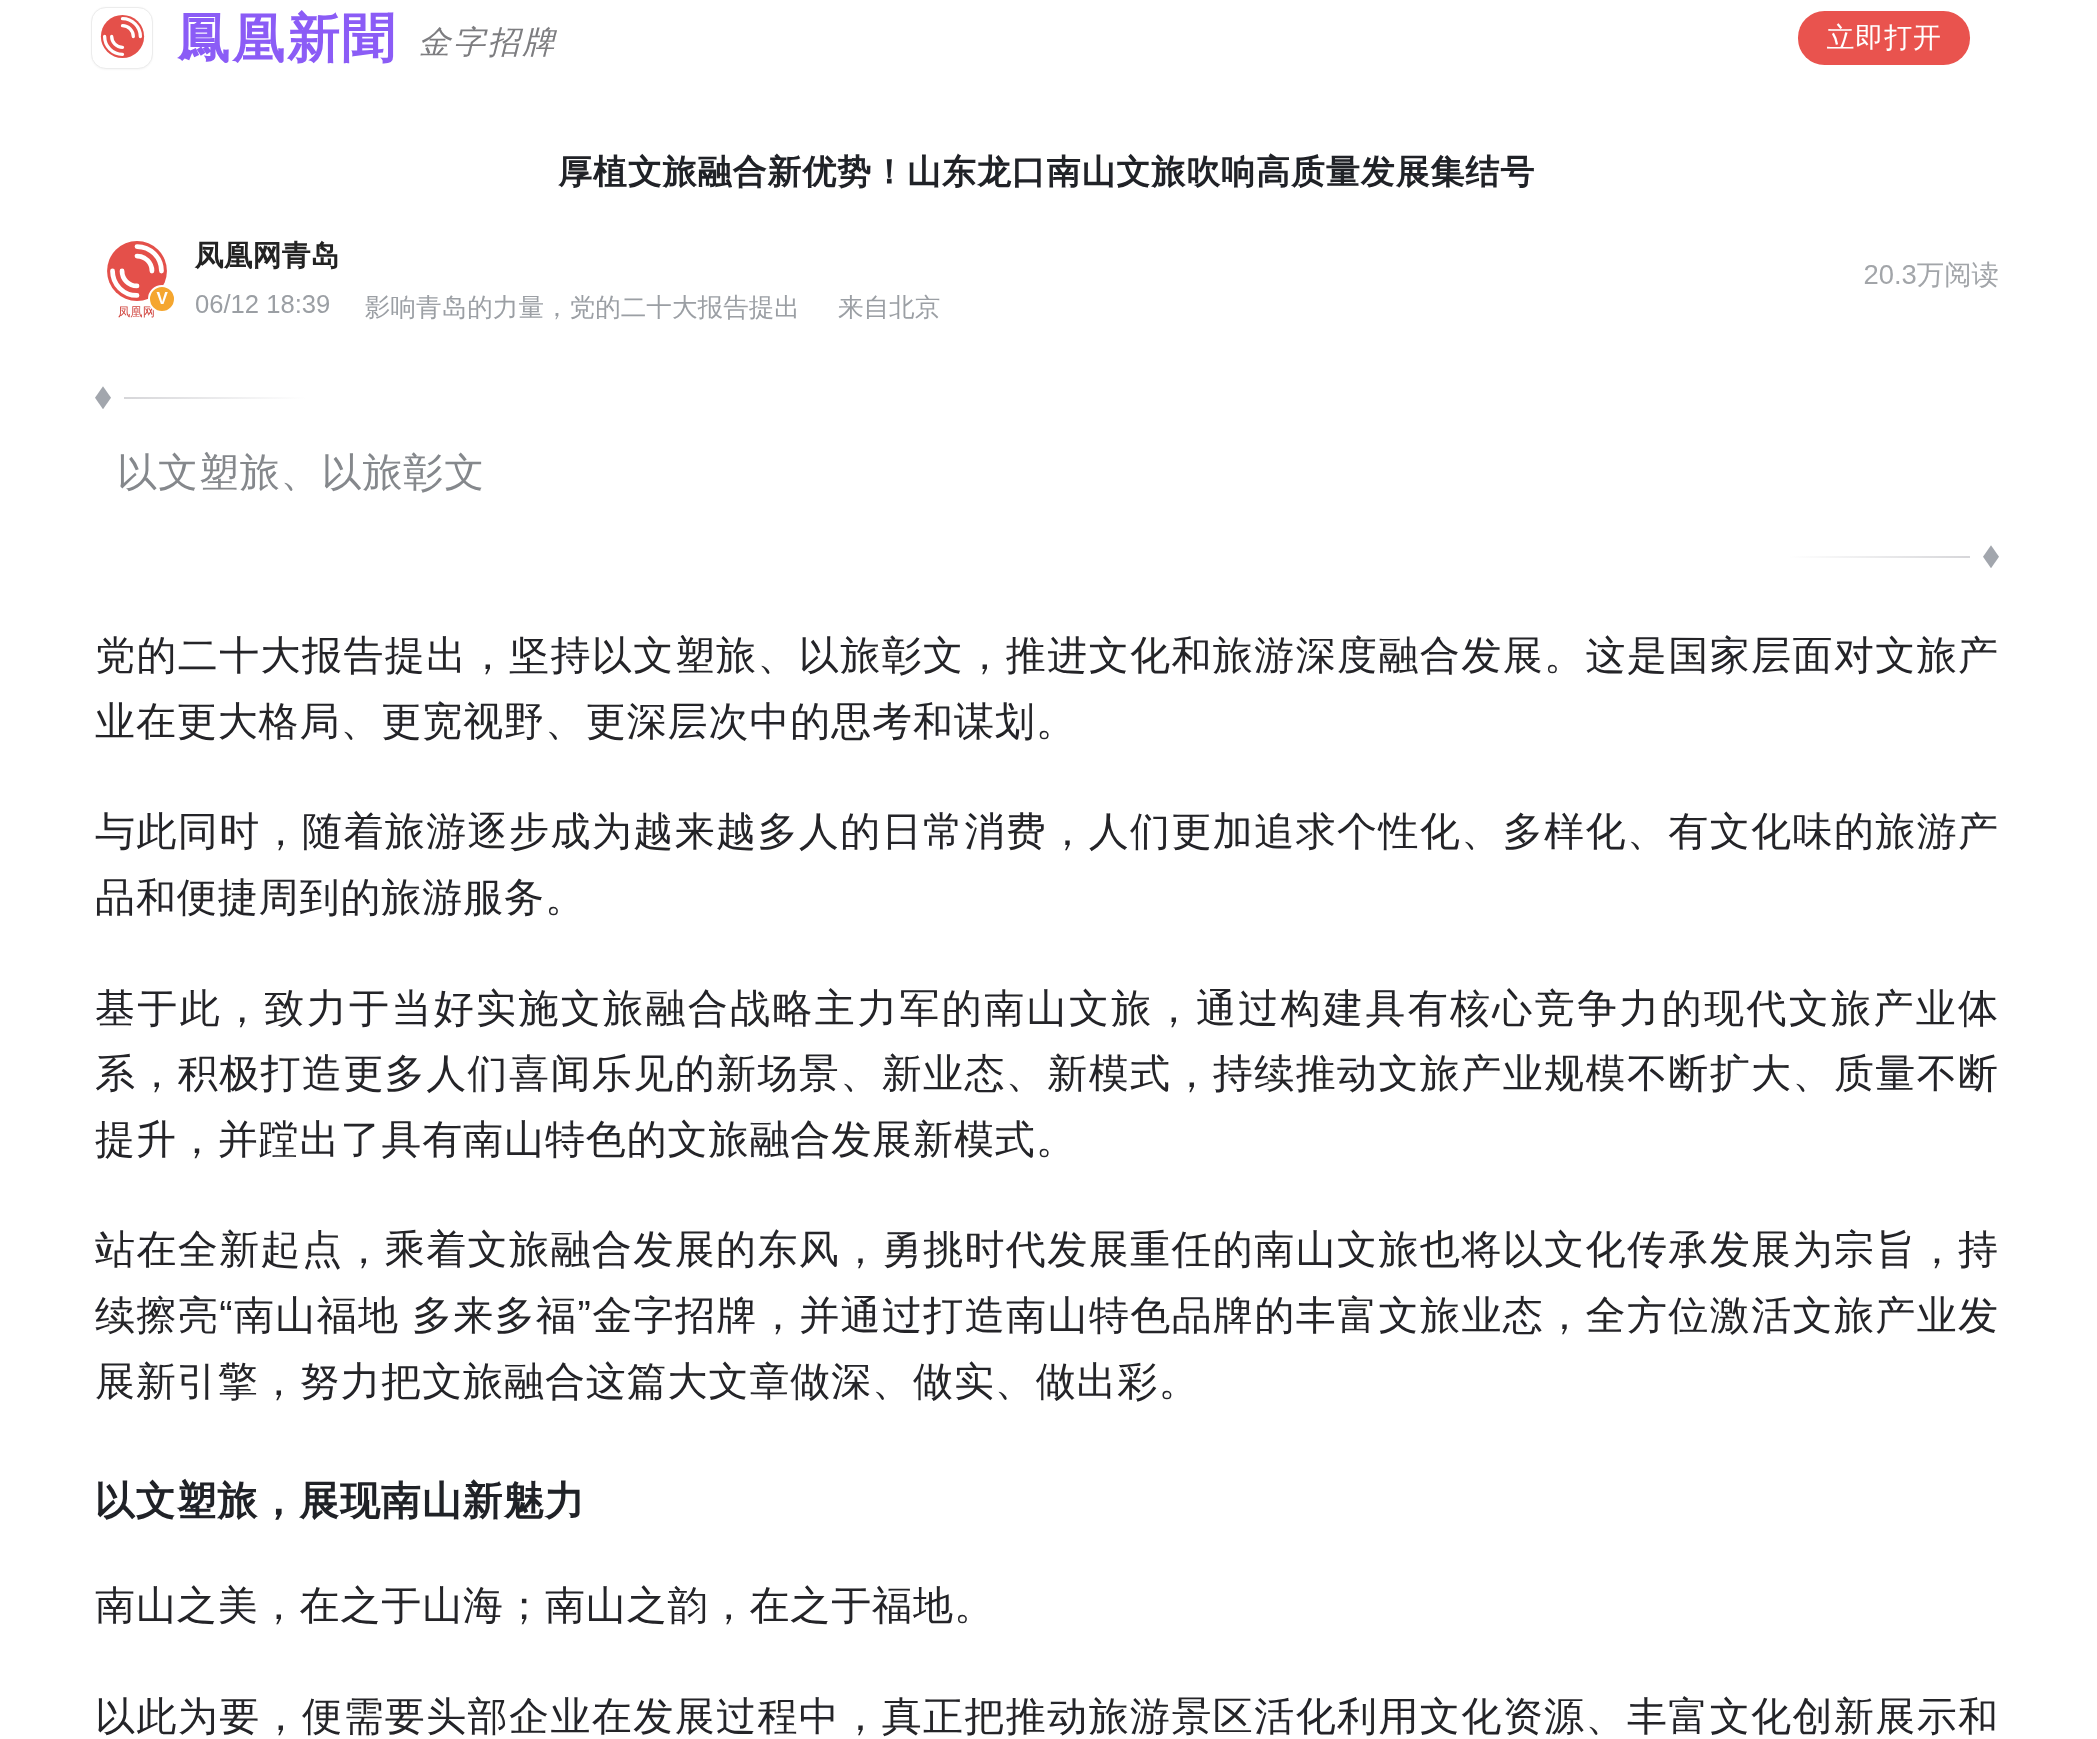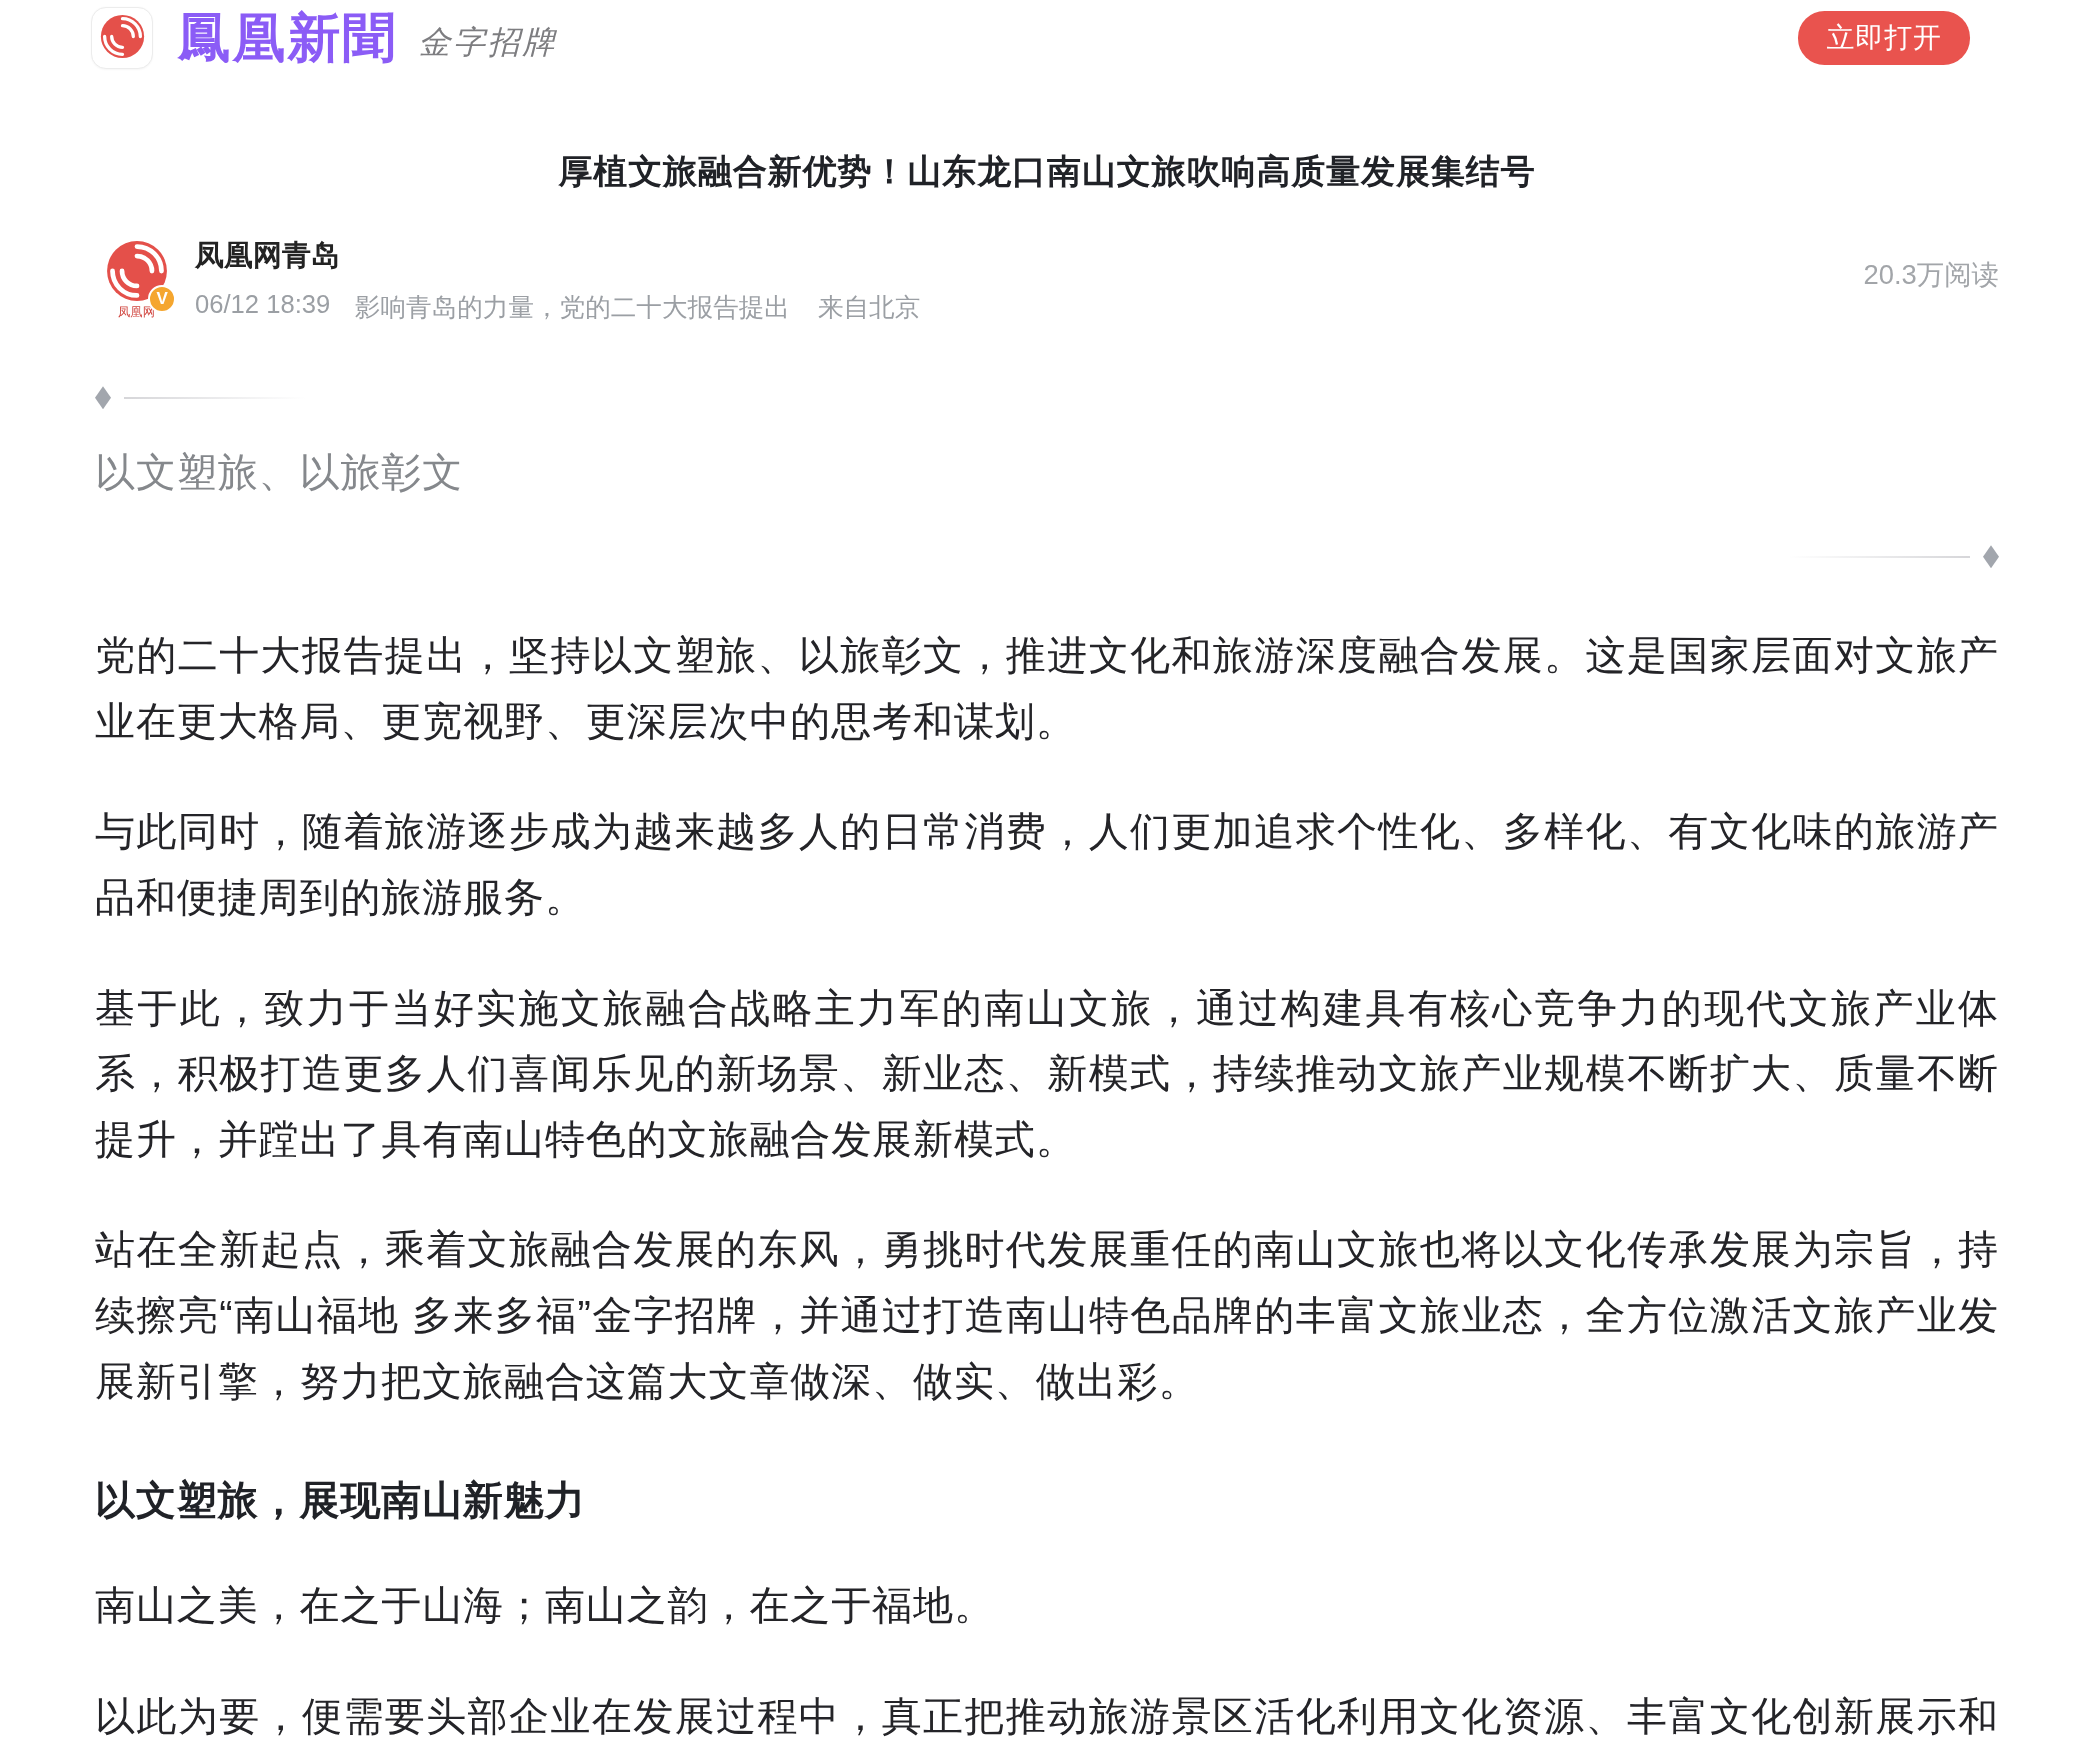--- a/index.html
+++ b/index.html
@@ -49,38 +49,38 @@
   .avatar-logo { width:68px; height:68px; margin:0 auto; }
   .avatar-logo svg { width:68px; height:68px; }
   .avatar-caption { font-size:12.3px; color:#d0453f; letter-spacing:0; line-height:1; margin-top:1.9px; }
   .v-badge {
     position:absolute; right:1.9px; bottom:5.7px; width:28px; height:28px; border-radius:50%;
     background:#f5a62f; border:2.8px solid #fff; color:#fff; font-size:17px; font-weight:700;
     display:flex; align-items:center; justify-content:center;
   }
   .author-info { margin-left:17px; padding-top:1.9px; }
   .author-name { font-size:29px; font-weight:700; color:#232323; line-height:1.2; }
-  .author-meta { margin-top:17px; font-size:25.6px; color:#9b9fa4; display:flex; }
+  .author-meta { margin-top:17px; font-size:25.6px; color:#9b9fa4; display:flex;gap:10px; }
   .author-meta .meta-time { margin-right:24.6px; }
   .author-meta .meta-loc { margin-left:28px; }
   .read-count { position:absolute; right:0; top:20px; font-size:27.4px; color:#a2a5a9; }
 
   
   .divider { display:flex; align-items:center; }
   .divider-top { margin-top:61px; }
   .divider-bottom { margin-top:45px; justify-content:flex-end; }
   .diamond {
     width:16px; height:23px; background:#a2a6ad; flex:0 0 auto;
     clip-path:polygon(50% 0,100% 50%,50% 100%,0 50%);
   }
   .dline { width:182px; height:1.9px; flex:0 0 auto; }
   .divider-top .dline { margin-left:13.2px; background:linear-gradient(to right,#d6d6d9,rgba(214,214,217,0)); }
   .divider-bottom .dline { margin-right:13.2px; background:linear-gradient(to left,#d6d6d9,rgba(214,214,217,0)); }
 
-  .lead-quote { margin-top:36px; font-size:40px; color:#85888c; letter-spacing:0.9px; }
+  .lead-quote { margin-top:36px; font-size:40px; color:#85888c; letter-spacing:0.9px;margin-left:22px; }
 
   
   .body-para {
     margin-top:45px; font-size:40px; line-height:1.64; color:#242428;
     letter-spacing:0.9px; text-align:justify;
   }
   .body-para.first { margin-top:55px; }
   .subheading { margin-top:59px; font-size:40px; font-weight:700; color:#202227; letter-spacing:0.9px; }
 </style>
 </head>

